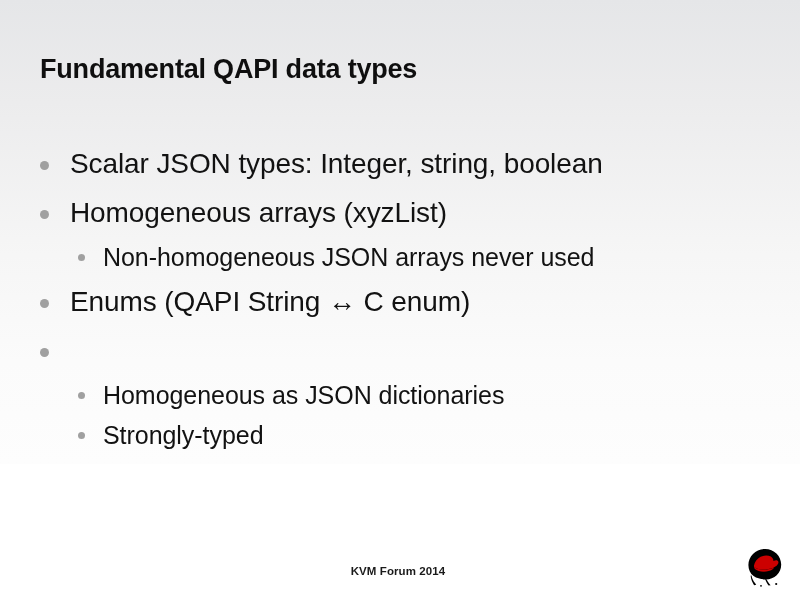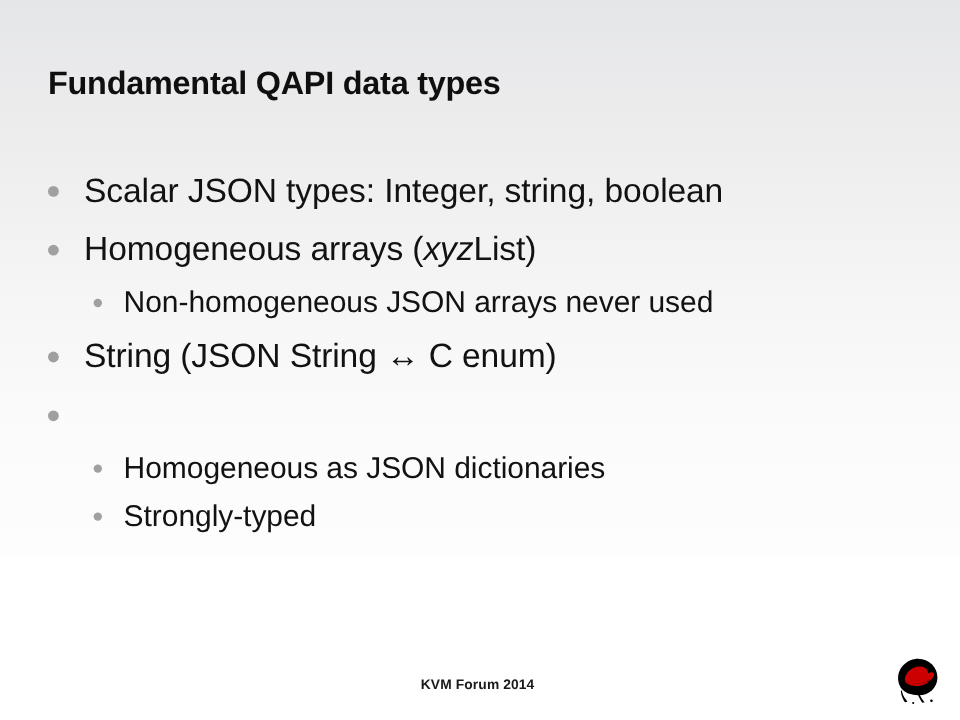--- a/index.html
+++ b/index.html
@@ -37,21 +37,21 @@
 
   
   #body-list {
     position: absolute;
     left: 40px;
     top: 134px;
     width: 716px;
   }
   .bullet-row {
     display: flex;
-    align-items: center;
+    align-items: flex-end;
     color: #121212;
   }
   .bullet-row.level-1 {
     padding-left: 0px;
     height: 49px;
   }
   .bullet-row.level-2 {
     padding-left: 38px;
     height: 40px;
   }
@@ -92,21 +92,20 @@
     font-size: 28px;
     line-height: 38px;
     letter-spacing: -0.1px;
   }
   .level-2 .bullet-text {
     font-size: 25px;
     line-height: 30px;
     letter-spacing: -0.05px;
   }
   .ital {
-    font-style: italic;
   }
 
   
   #footer-text {
     position: absolute;
     left: 0;
     right: 4px;
     top: 565px;
     text-align: center;
     font-size: 11.5px;
@@ -151,21 +150,21 @@
       <span class="marker">
           <span class="dot"></span>
         </span>
       <span class="bullet-text">Non-homogeneous JSON arrays never used</span>
     </div>
 
     <div class="bullet-row level-1">
       <span class="marker">
           <span class="dot"></span>
         </span>
-      <span class="bullet-text">String (JSON String ↔ C enum)</span>
+      <span class="bullet-text">Enums (QAPI String ↔ C enum)</span>
     </div>
 
     <div class="bullet-row level-1">
       <span class="marker">
           <span class="dot"></span>
         </span>
     </div>
 
     <div class="bullet-row level-2">
       <span class="marker">

